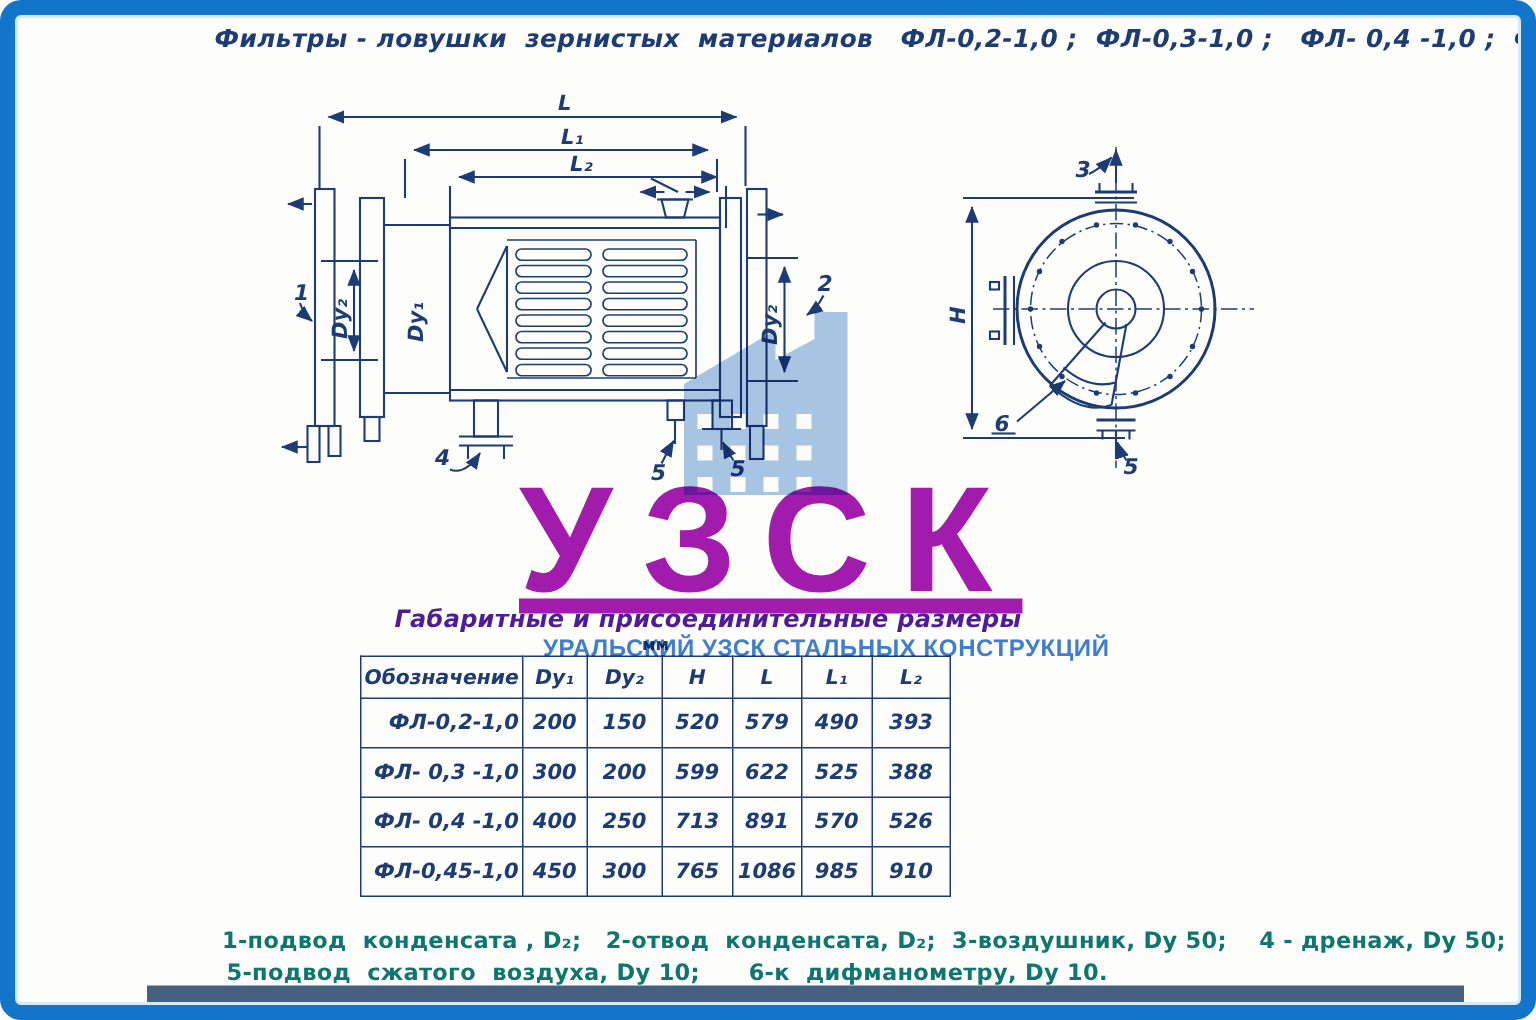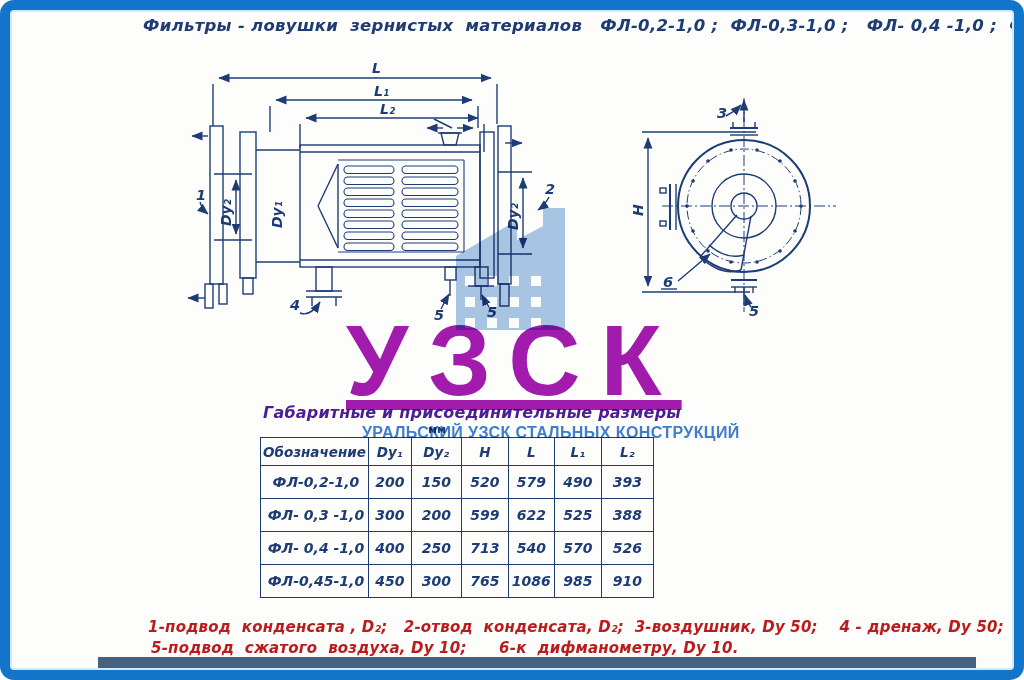--- a/index.html
+++ b/index.html
@@ -20,36 +20,36 @@
   .tbl-title{
     position:absolute; left:263px; top:403px; z-index:2;
     font-size:16px; font-weight:bold; font-style:italic; color:#4c1d95;
     letter-spacing:.2px; white-space:pre;
   }
   .tbl-units{
     position:absolute; left:428px; top:423px; z-index:2;
     font-size:11px; font-weight:bold; color:#1e3c74;
   }
   table.dims{
-    position:absolute; left:260px; top:437px; z-index:2;
+    position:absolute; left:240px; top:437px; z-index:2;
     border-collapse:collapse; table-layout:fixed;border-radius:16px;
   }
   table.dims th, table.dims td{
     border:1.6px solid #1e3c74; color:#1e3c74;
     font-style:italic; font-weight:bold; text-align:center; padding:0 2px;
   }
   table.dims th{ height:27px; font-size:13.5px; }
   table.dims td{ height:32px; font-size:14px; }
-  table.dims td.desig{ text-align:center; padding-left:5px; }
+  table.dims td.desig{ text-align:right; padding-left:5px; }
   .c0{width:97px}.c1{width:43px}.c2{width:50px}.c3{width:47px}
   .c4{width:46px}.c5{width:47px}.c6{width:52px}
 
   .note-line{
-    position:absolute; z-index:2; font-size:15px; font-style:italic; font-weight:bold;
-    color:#b91c1c; white-space:pre; letter-spacing:.2px;
+    position:absolute; z-index:2; font-size:15px; font-weight:bold;
+    color:#0f766e; white-space:pre; letter-spacing:.2px;
   }
   .note1{ left:148px; top:618px; }
   .note2{ left:151px; top:639px; }
 
   
   .wm{ mix-blend-mode:multiply; pointer-events:none; }
   .wm-factory{ position:absolute; left:0; top:0; z-index:3; }
   .wm-abbr{
     position:absolute; left:346px; top:310px; z-index:3;
     font-family:"Liberation Sans",sans-serif; font-weight:bold;
@@ -298,21 +298,21 @@
       <td>599</td>
       <td>622</td>
       <td>525</td>
       <td>388</td>
     </tr>
     <tr>
       <td class="desig">ФЛ- 0,4 -1,0</td>
       <td>400</td>
       <td>250</td>
       <td>713</td>
-      <td>540</td>
+      <td>891</td>
       <td>570</td>
       <td>526</td>
     </tr>
     <tr>
       <td class="desig">ФЛ-0,45-1,0</td>
       <td>450</td>
       <td>300</td>
       <td>765</td>
       <td>1086</td>
       <td>985</td>

